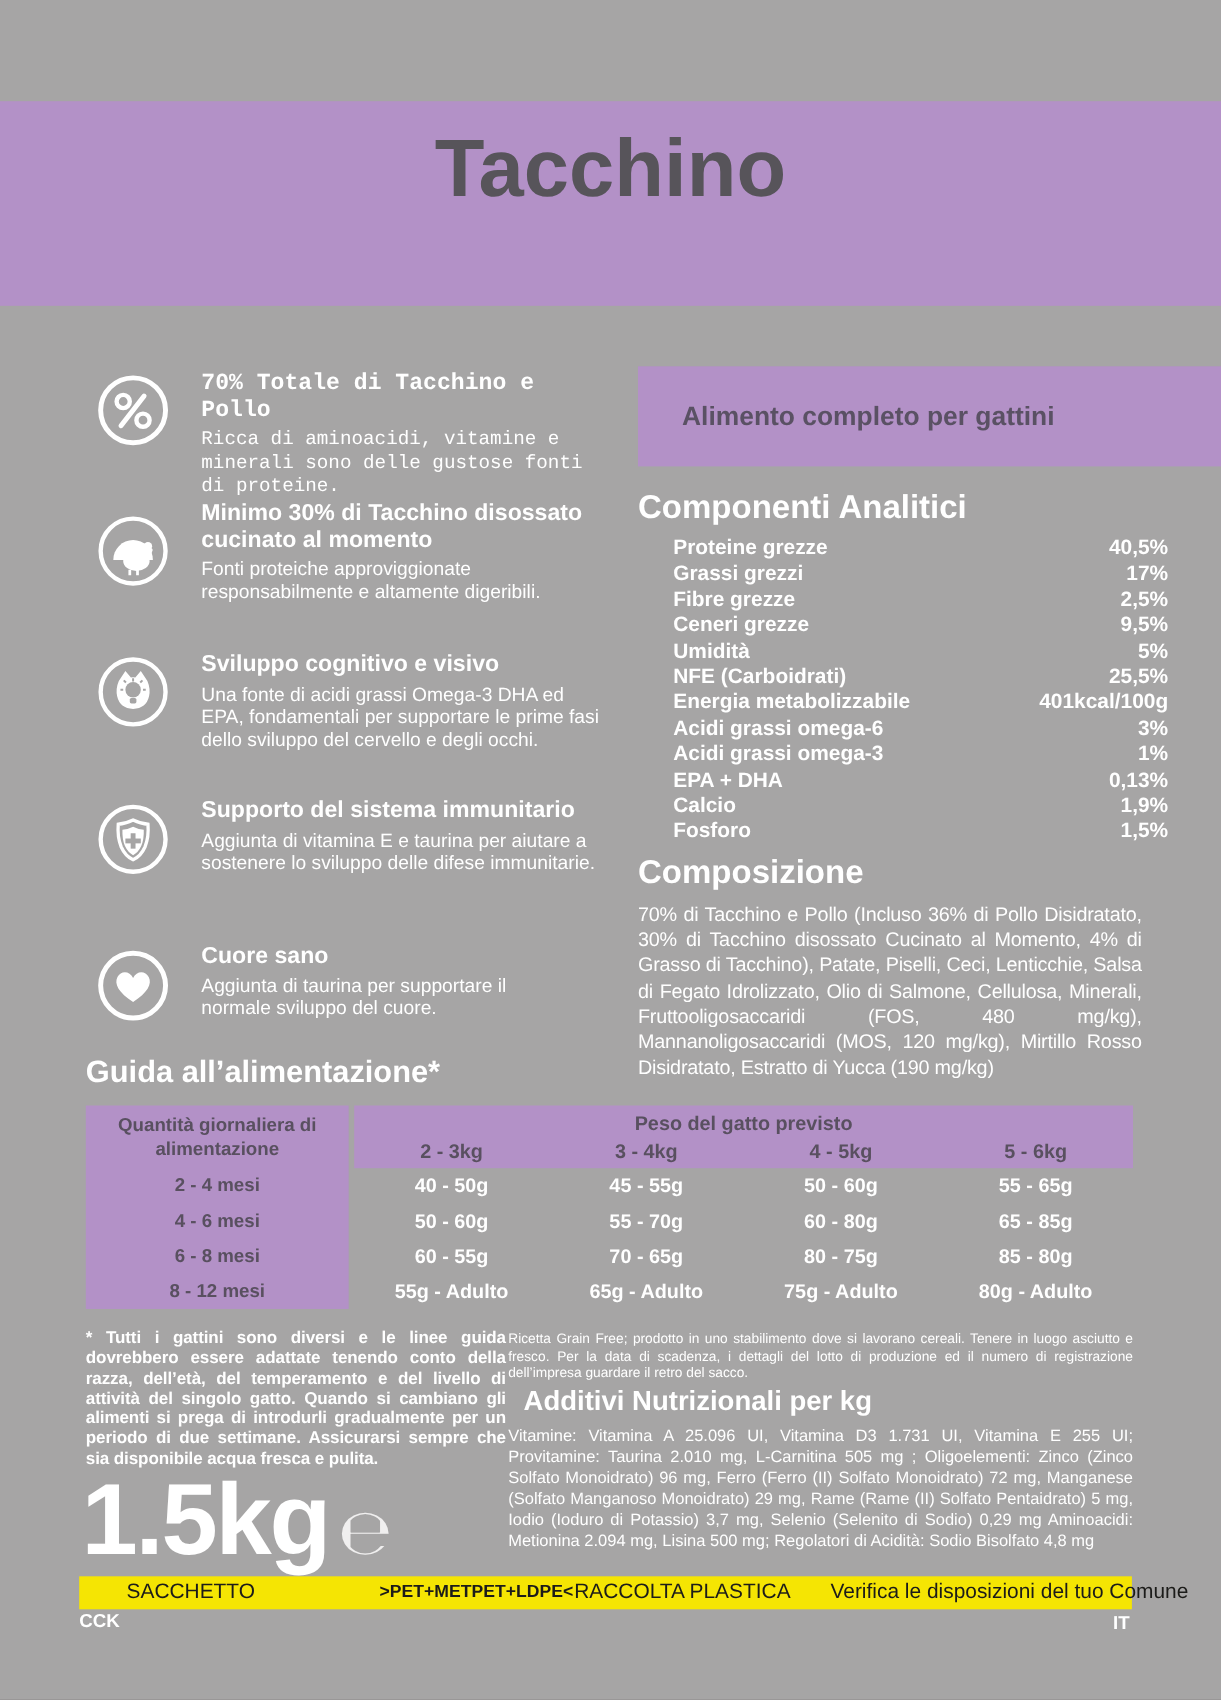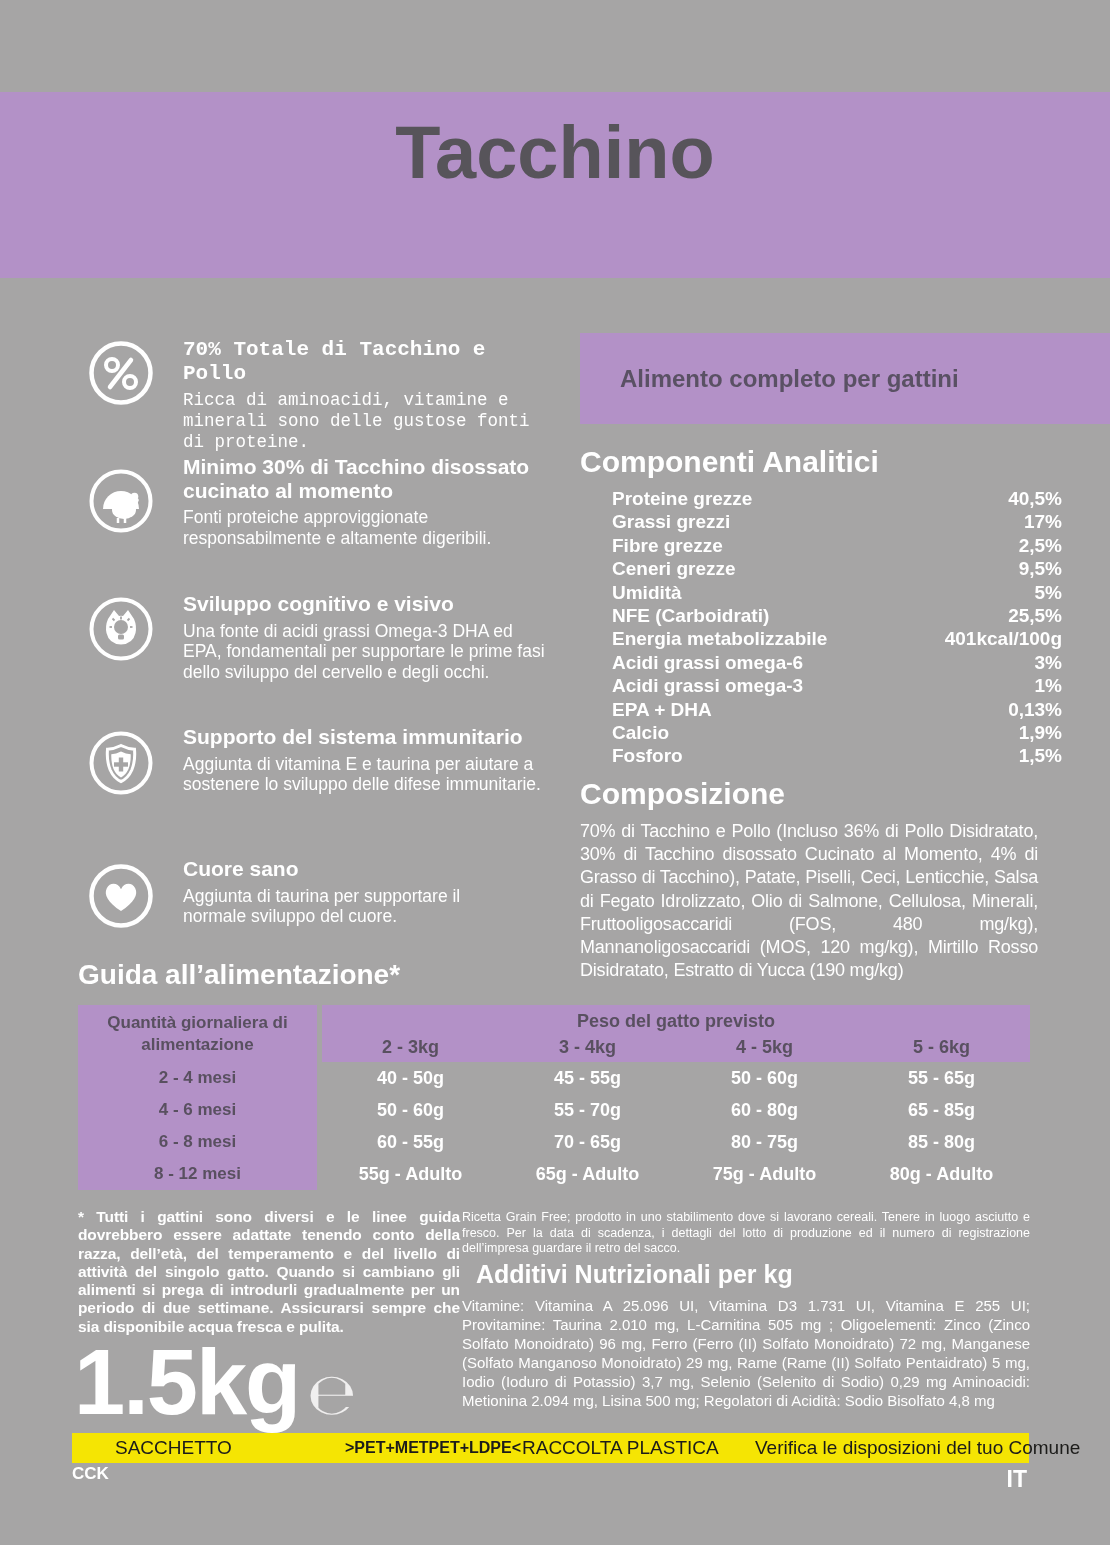--- a/index.html
+++ b/index.html
@@ -55,21 +55,21 @@
   .weight .kg{font-size:92px;font-weight:bold;letter-spacing:-2px;line-height:1;}
   .weight .esign{font-size:58px;font-weight:normal;margin-left:8px;color:#f0efef;
                  font-family:"DejaVu Sans",sans-serif;}
   .yellow-bar{position:absolute;left:72px;top:1433px;width:957px;height:30px;background:#f5e503;color:#1c1c1a;}
   .yellow-bar span{position:absolute;top:0;line-height:30px;white-space:nowrap;}
   .yb0{left:43px;font-size:19px;}
   .yb1{left:273px;font-size:16px;font-weight:bold;}
   .yb2{left:450px;font-size:19px;}
   .yb3{left:683px;font-size:19px;}
   .footer-left{position:absolute;left:72px;top:1464px;font-size:17px;font-weight:bold;color:#fff;}
-  .footer-right{position:absolute;right:83px;top:1466px;font-size:23px;font-weight:bold;color:#fff;margin-left:40px;}
+  .footer-right{position:absolute;right:83px;top:1466px;font-size:17px;font-weight:bold;color:#fff;margin-left:40px;}
 </style>
 </head>
 <body>
 
 <div class="page">
 
   <div class="title-band">
     <div class="title">Tacchino</div>
   </div>
 

